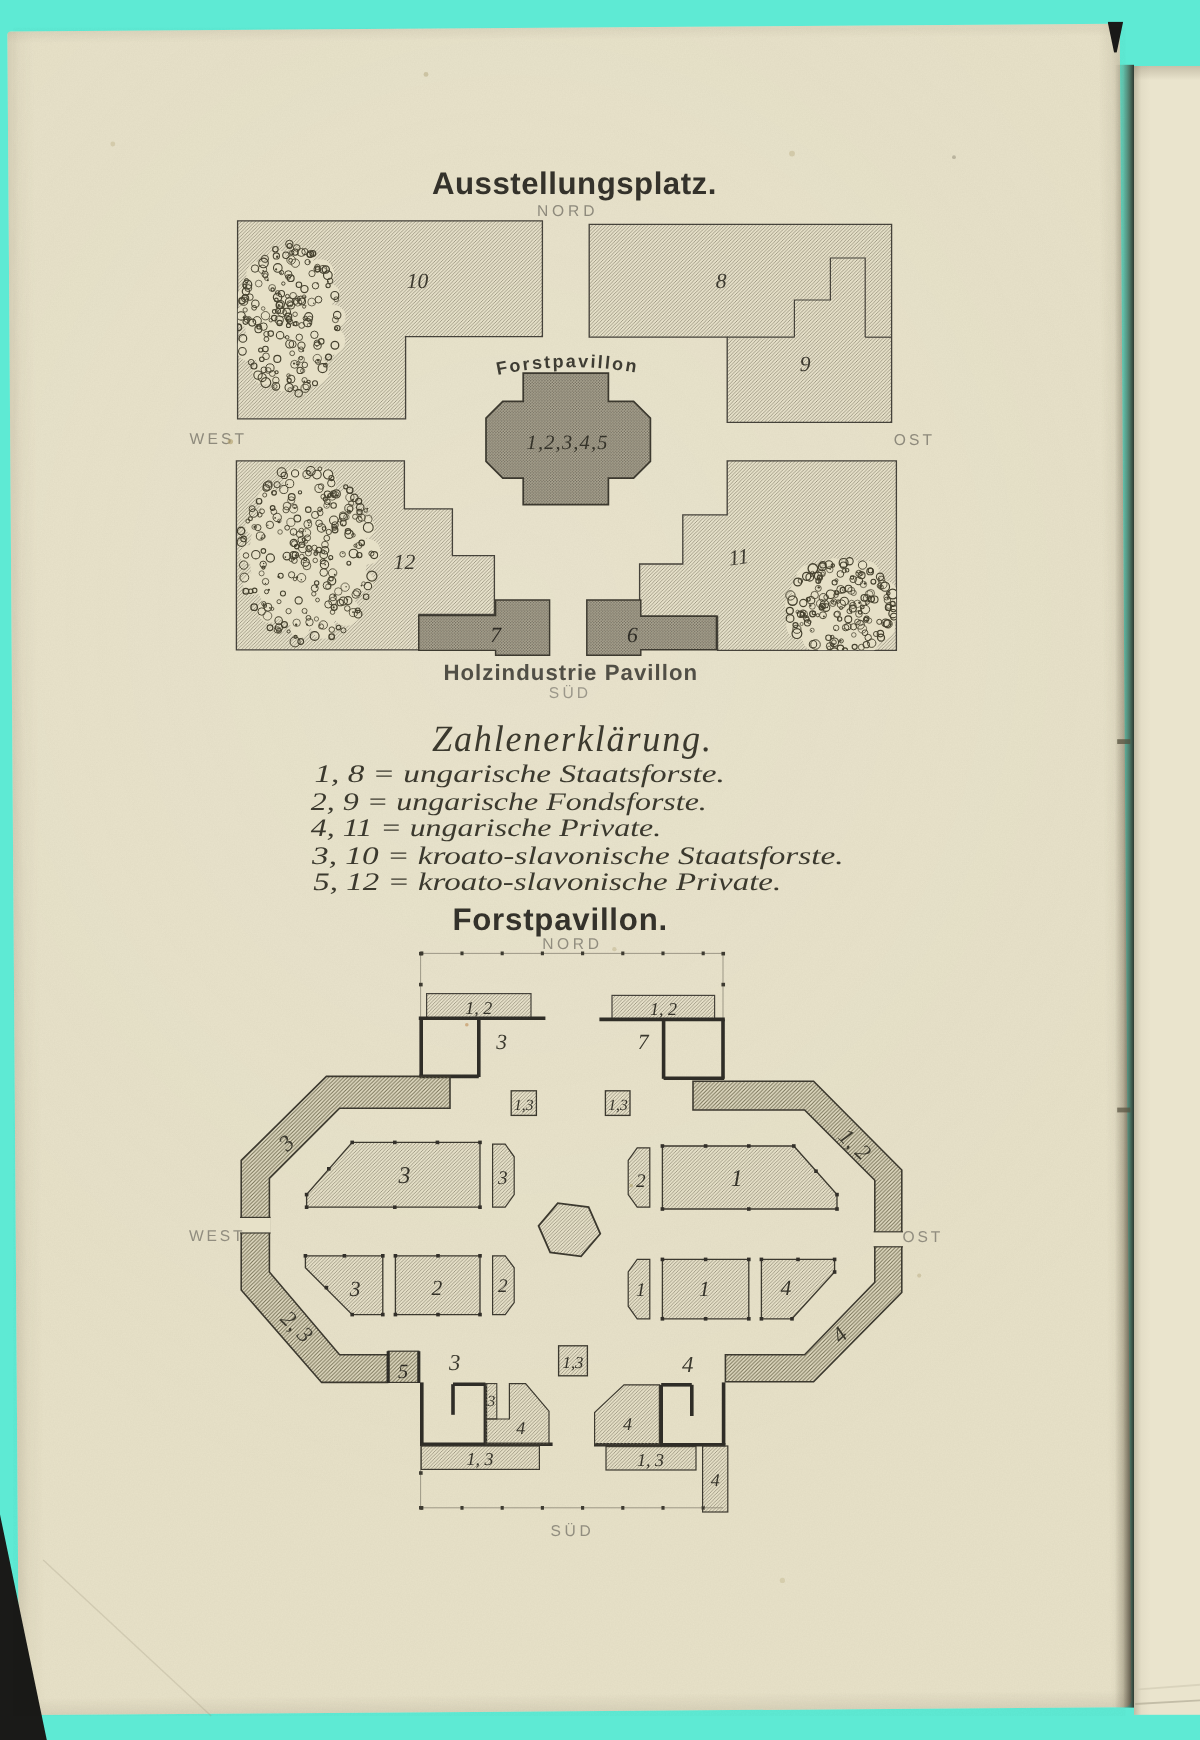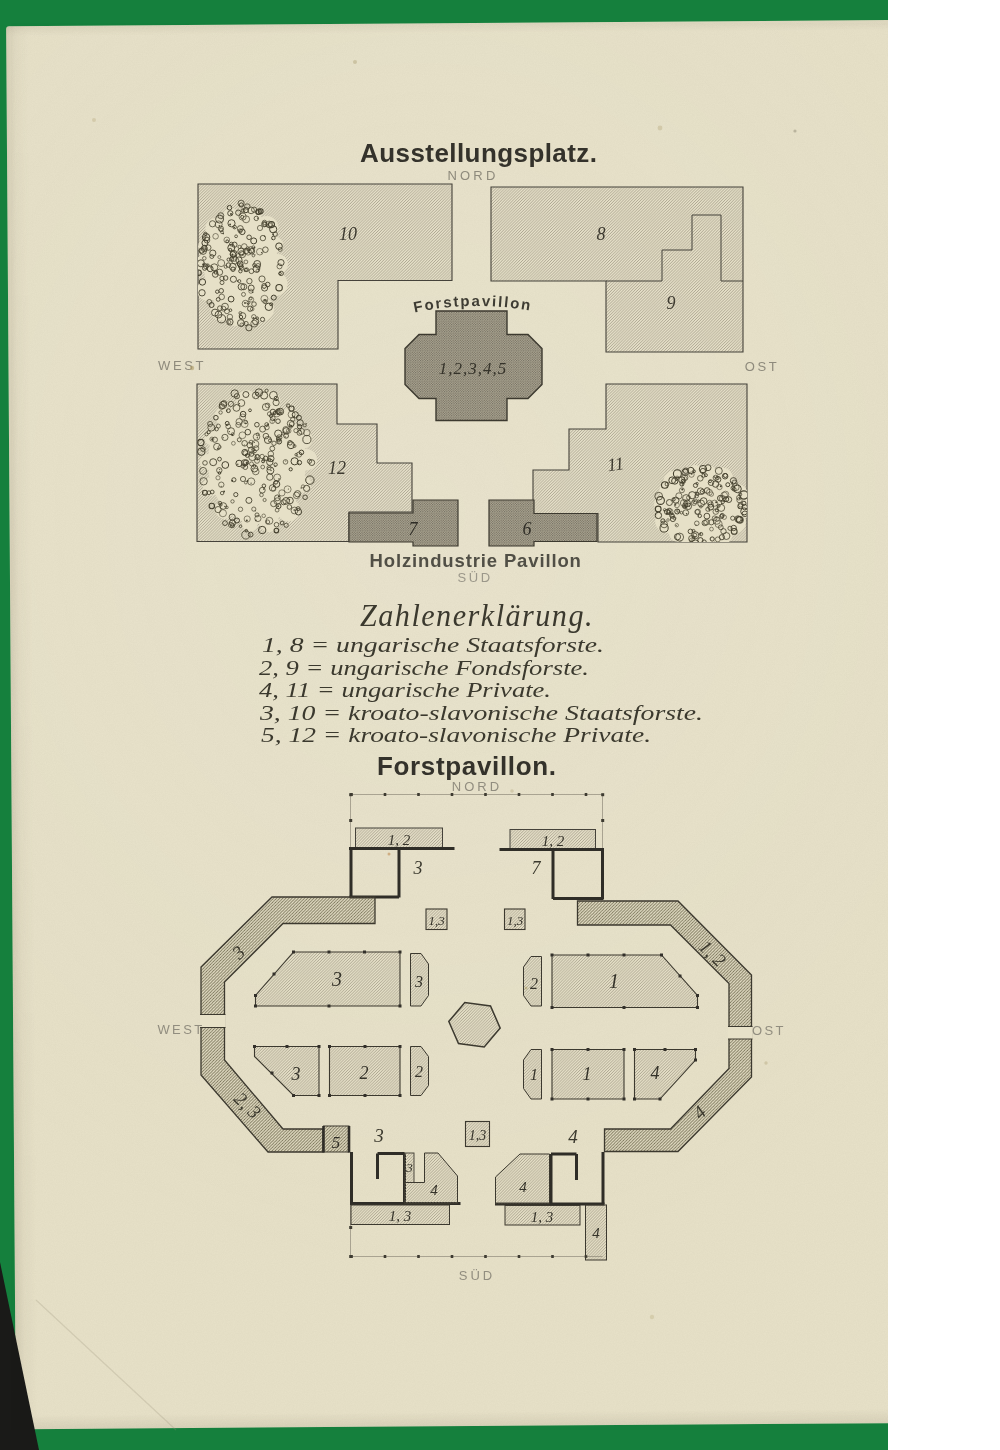--- a/index.html
+++ b/index.html
@@ -1,16 +1,16 @@
 <!DOCTYPE html>
 <html><head>
 <meta charset="utf-8">
 <style>
   html,body{margin:0;padding:0;}
-  #stage{position:relative;width:888px;height:1450px;background:#15803d;overflow:hidden;
+  #stage{position:relative;width:1000px;height:1450px;background:#5eead4;overflow:hidden;
          font-family:"Liberation Sans", sans-serif;}
   #paper{position:absolute;left:11px;top:23px;width:927px;height:1403px;transform:rotate(-0.4deg);
          background:#e7e1c8;border-radius:3px 4px 6px 10px;}
   #paper .shade{position:absolute;left:0;top:0;right:0;bottom:0;
      background:
        radial-gradient(120% 90% at 45% 35%, rgba(255,255,255,0.10), rgba(0,0,0,0) 60%),
        linear-gradient(90deg, rgba(120,110,85,0.18) 0px, rgba(120,110,85,0.05) 9px, rgba(0,0,0,0) 22px),
        linear-gradient(0deg, rgba(110,100,80,0.12) 0px, rgba(0,0,0,0) 14px),
        linear-gradient(180deg, rgba(110,100,80,0.10) 0px, rgba(0,0,0,0) 10px),
        linear-gradient(270deg, rgba(100,92,70,0.20) 0px, rgba(100,92,70,0.08) 7px, rgba(0,0,0,0) 18px);

